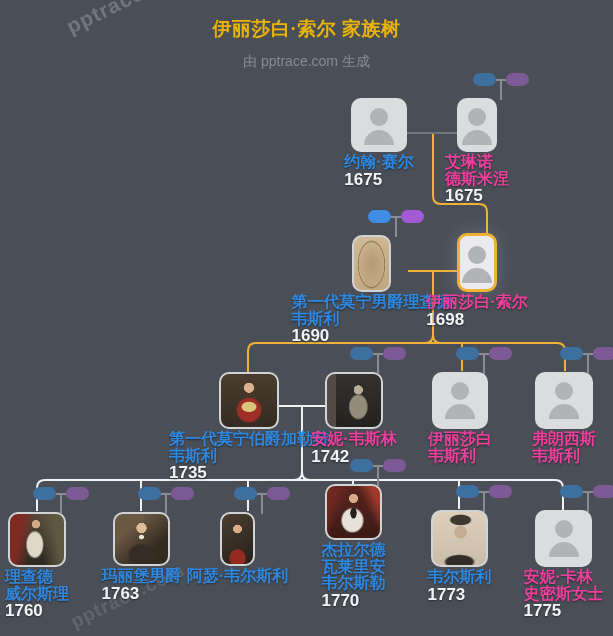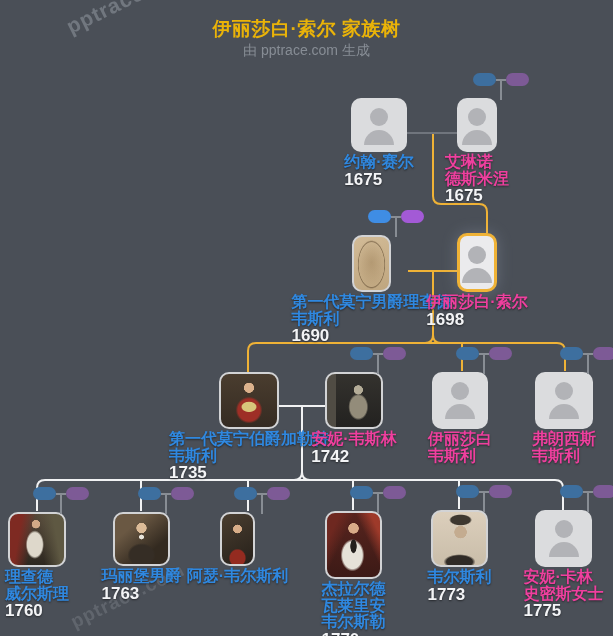--- a/index.html
+++ b/index.html
@@ -13,21 +13,21 @@
 
   
   .wm{position:absolute;font-weight:bold;transform:rotate(-26deg);transform-origin:0 50%;
       letter-spacing:1px;pointer-events:none;z-index:1;white-space:nowrap}
   .wm-top{left:68px;top:16px;font-size:21px;color:rgba(205,212,222,.30)}
   .wm-bottom{left:72px;top:612px;font-size:19px;color:rgba(205,212,222,.17)}
 
   
   .hdr{position:absolute;left:0;top:16px;width:100%;text-align:center;z-index:2}
   .title{font-size:19px;font-weight:600;color:#eab308;letter-spacing:.5px}
-  .subtitle{margin-top:0;font-size:14px;color:#878d95}
+  .subtitle{margin-top:11px;font-size:14px;color:#878d95}
 
   
   svg.connectors{position:absolute;left:0;top:0;z-index:2}
   svg.connectors path{fill:none;stroke-width:2px}
   path.gray{stroke:var(--line-gray)}
   path.gold{stroke:var(--hl)}
   path.white{stroke:var(--line-desc)}
 
   
   .person{position:absolute;z-index:3}
@@ -35,21 +35,21 @@
   .slot-g1p2{left:457px;top:98px;width:40px;height:54px}
   .slot-g2p1{left:352px;top:235px;width:39px;height:57px}
   .slot-g2p2{left:457px;top:233px;width:40px;height:59px}
   .slot-g3p1{left:219px;top:372px;width:60px;height:57px}
   .slot-g3p2{left:325px;top:372px;width:58px;height:57px}
   .slot-g3p3{left:432px;top:372px;width:56px;height:57px}
   .slot-g3p4{left:535px;top:372px;width:58px;height:57px}
   .slot-g4p1{left:8px;top:512px;width:58px;height:55px}
   .slot-g4p2{left:113px;top:512px;width:57px;height:54px}
   .slot-g4p3{left:220px;top:512px;width:35px;height:54px}
-  .slot-g4p4{left:325px;top:511px;width:57px;height:68px}
+  .slot-g4p4{left:325px;top:484px;width:57px;height:56px}
   .slot-g4p5{left:431px;top:510px;width:57px;height:57px}
   .slot-g4p6{left:535px;top:510px;width:57px;height:57px}
 
   .card{position:absolute;inset:0;border-radius:10px;overflow:hidden;background:#dbdcde}
   .card.bordered{border:2px solid #d2d3d5}
   .card.hl{border:3px solid var(--hl);background:#ebebed;box-shadow:0 0 16px rgba(200,215,240,.22)}
 
   
   .ph-head{position:absolute;left:50%;top:10px;transform:translateX(-50%);
            width:18px;height:18px;border-radius:50%;background:#b2b3b7}

